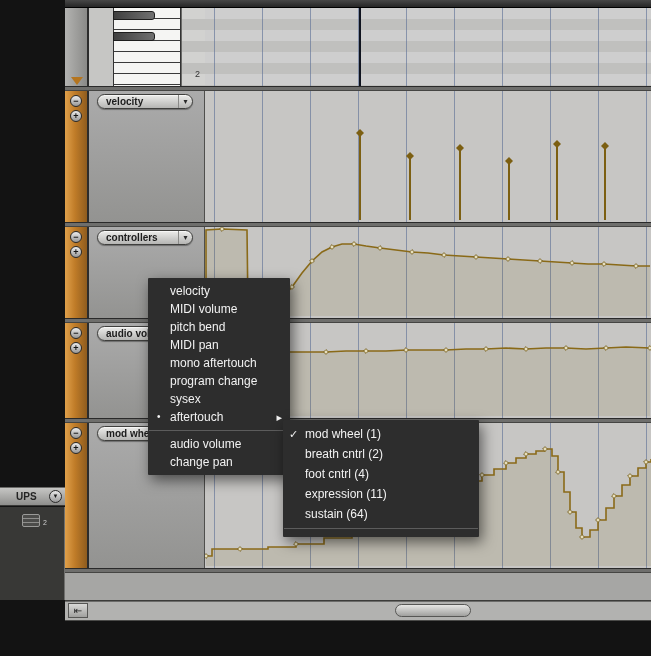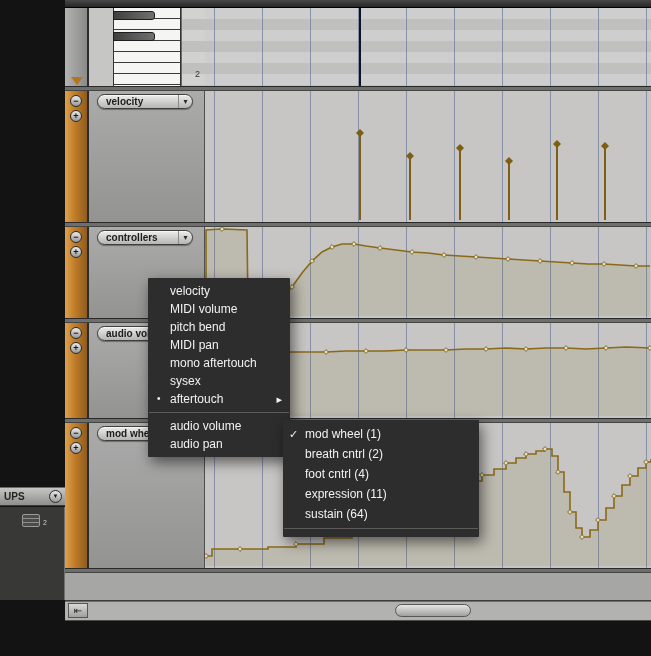--- a/index.html
+++ b/index.html
@@ -72,21 +72,21 @@
   .scroll-home { left:68px; top:603px; width:20px; height:15px;
     background:linear-gradient(#d9d9d7,#a0a09e); border:1px solid #565654;
     font-size:10px; line-height:13px; text-align:center; color:#222; }
   .scroll-thumb { left:395px; top:604px; width:76px; height:13px; border-radius:7px;
     background:linear-gradient(#e6e6e4,#a0a09e); border:1px solid #575755; }
 
   
   .groups-header { left:0; top:487px; width:65px; height:19px;
     background:linear-gradient(#c6c6c4,#8e8e8c); border-top:1px solid #6a6a68;
     border-bottom:1px solid #3a3a38; display:flex; align-items:center; }
-  .groups-label { padding-left:4px; font-size:10px; font-weight:700; color:#242424; }
+  .groups-label { padding-left:16px; font-size:10px; font-weight:700; color:#242424; }
   .groups-btn { margin-left:auto; margin-right:3px; width:13px; height:13px; border-radius:50%;
     background:linear-gradient(#e8e8e8,#9a9a9a); border:1px solid #2a2a2a;
     font-size:6px; line-height:11px; text-align:center; color:#1a1a1a; }
   .groups-body { left:0; top:507px; width:65px; height:93px; background:#383836;
     border-right:1px solid #6f6f6d; }
   .mini-icon { position:absolute; left:22px; top:7px; width:18px; height:13px;
     border:1px solid #9a9a98; border-radius:2px;
     background:repeating-linear-gradient(to bottom,#4c4c4a 0 3px,#8e8e8c 3px 4px); }
   .mini-icon-num { position:absolute; left:43px; top:12px; font-size:7px; color:#cfcfcf; }
 
@@ -306,25 +306,26 @@
     <div class="mini-icon"></div>
     <span class="mini-icon-num">2</span>
   </div>
 
   <div class="menu" id="main-menu">
       <div class="menu-item"><span>velocity</span></div>
       <div class="menu-item"><span>MIDI volume</span></div>
       <div class="menu-item"><span>pitch bend</span></div>
       <div class="menu-item"><span>MIDI pan</span></div>
       <div class="menu-item"><span>mono aftertouch</span></div>
+      <div class="menu-item"><span>program change</span></div>
       <div class="menu-item"><span>sysex</span></div>
       <div class="menu-item"><span class="bullet">•</span><span>aftertouch</span><span class="subarrow">▸</span></div>
       <div class="menu-sep"></div>
       <div class="menu-item"><span>audio volume</span></div>
-      <div class="menu-item"><span>audio pan</span></div>
+      <div class="menu-item"><span>change pan</span></div>
     </div>
 
   <div class="menu" id="sub-menu">
       <div class="menu-item"><span class="check">✓</span><span>mod wheel (1)</span></div>
       <div class="menu-item"><span>breath cntrl (2)</span></div>
       <div class="menu-item"><span>foot cntrl (4)</span></div>
       <div class="menu-item"><span>expression (11)</span></div>
       <div class="menu-item"><span>sustain (64)</span></div>
       <div class="menu-sep"></div>
     </div>

